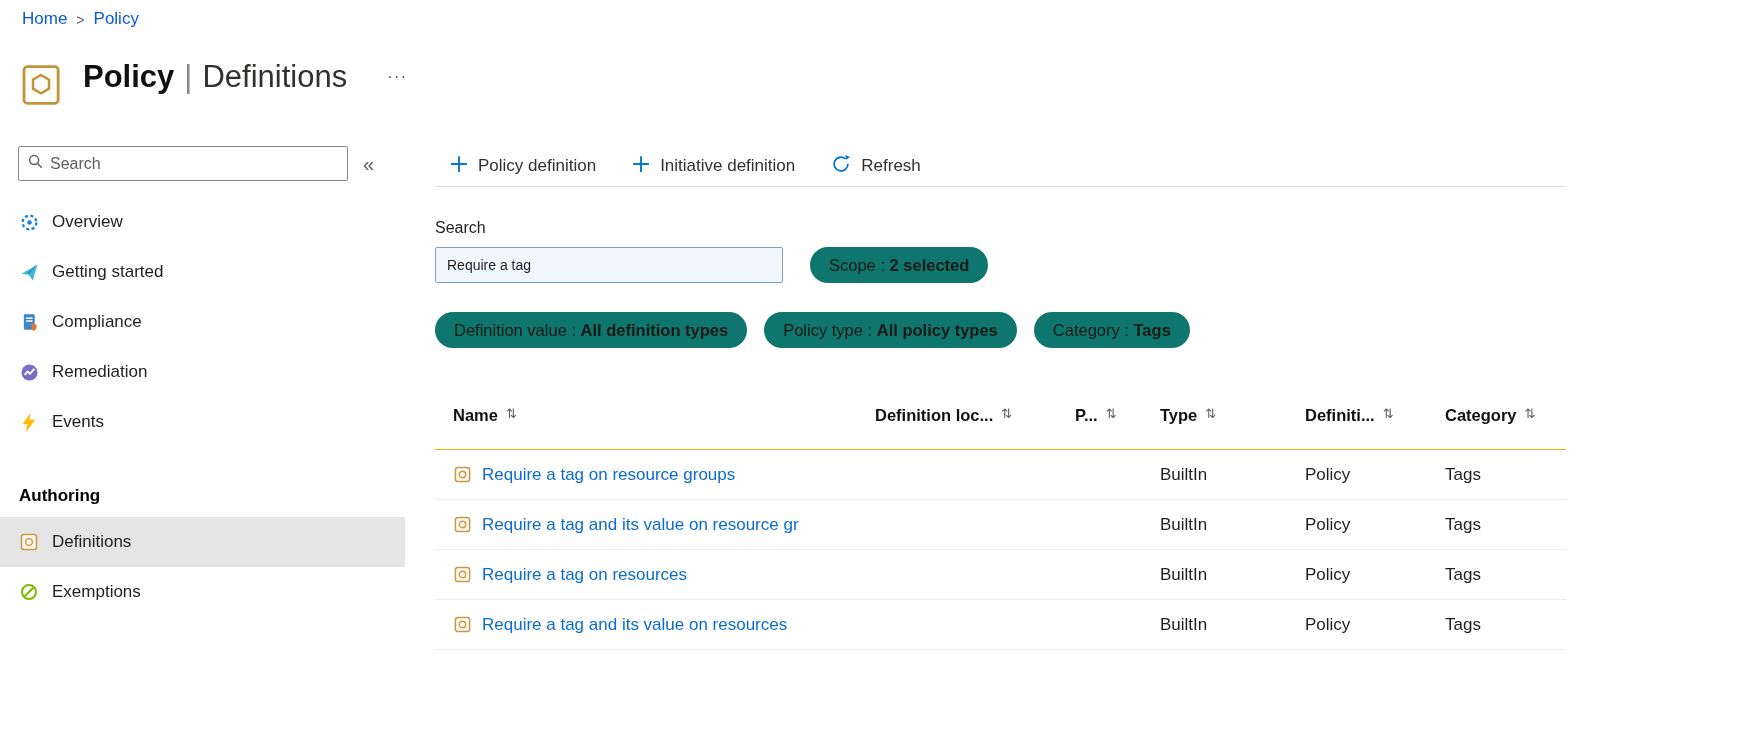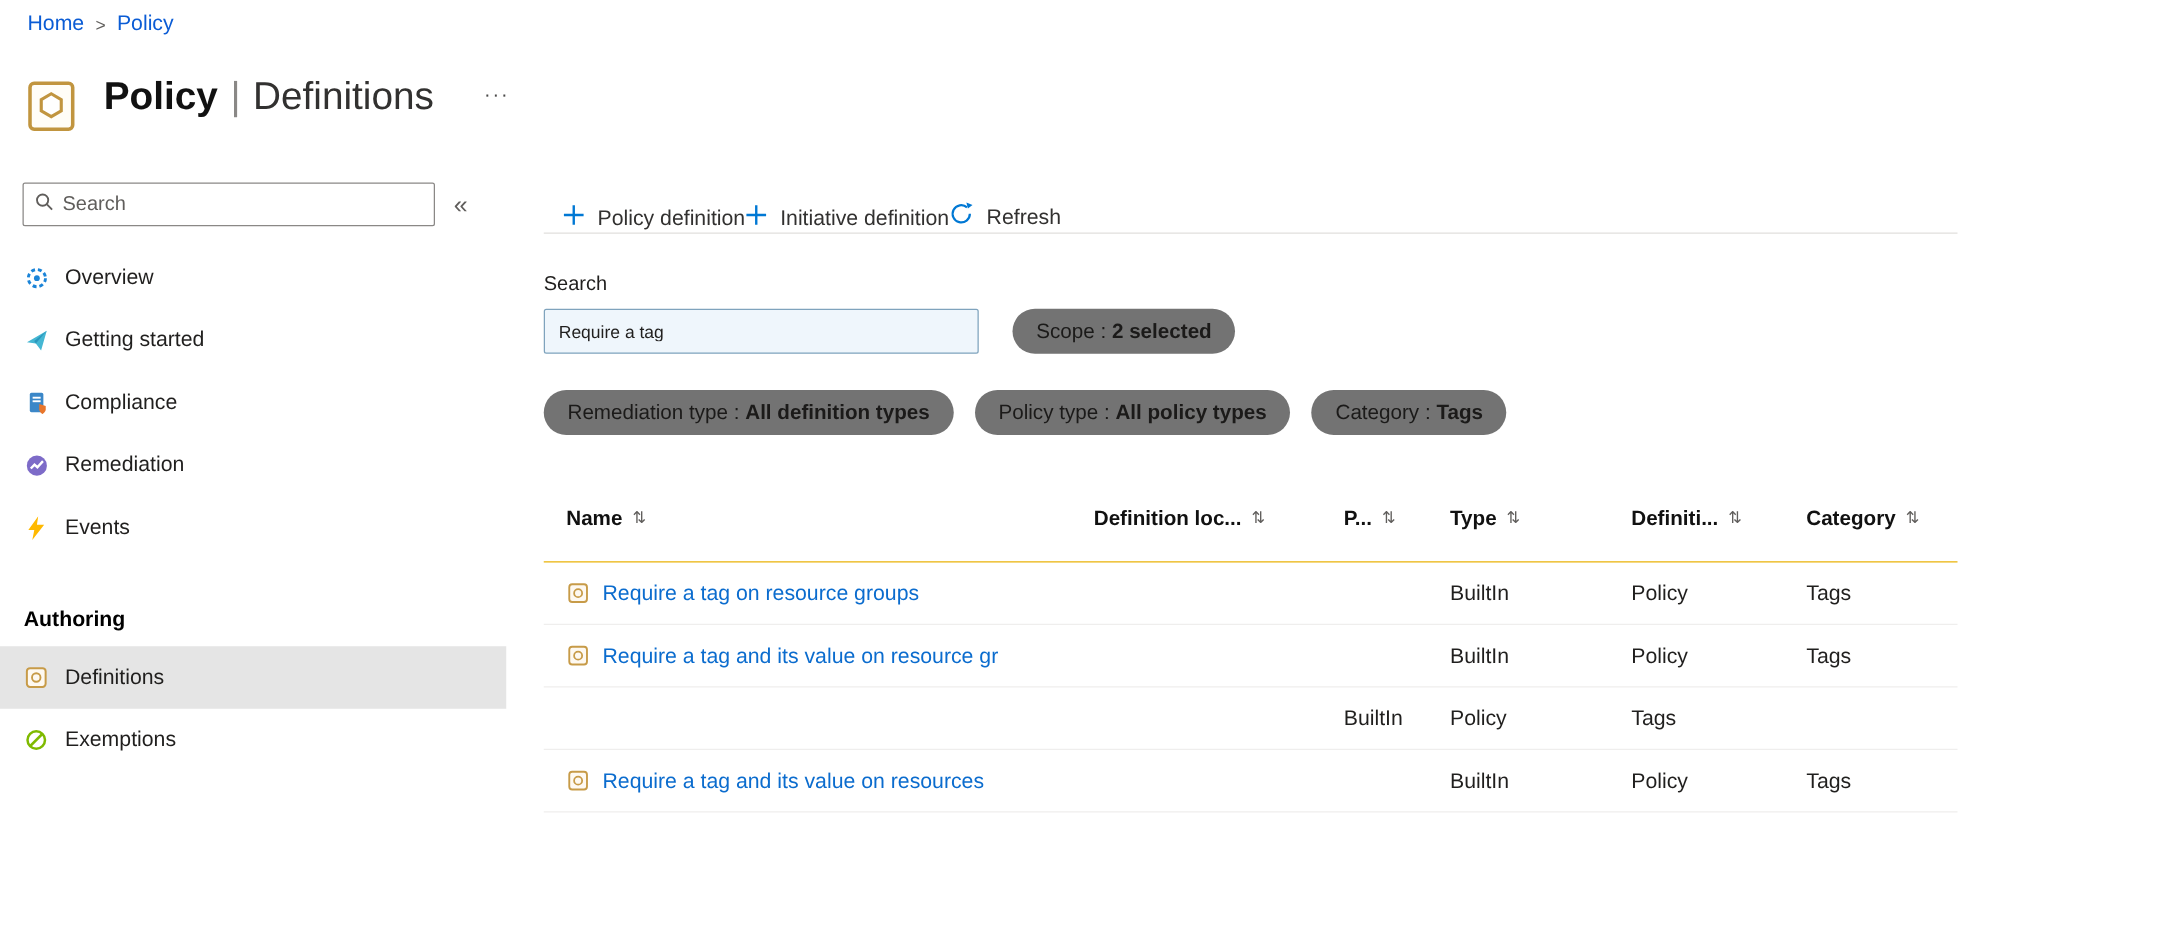--- a/index.html
+++ b/index.html
@@ -31,28 +31,28 @@
   .sidebar-search input::placeholder { color:#605e5c; }
   .collapse-btn { margin-left:15px; color:#605e5c; font-size:20px; cursor:pointer; line-height:1; }
   .nav { margin-top:16px; }
   .nav-item { display:flex; align-items:center; gap:13px; height:50px; padding-left:19px; font-size:17px; color:#201f1e; cursor:pointer; }
   .nav-item.selected { background:#e5e5e5; }
   .nav-icon { width:20px; display:flex; justify-content:center; align-items:center; flex:0 0 auto; }
   .section-header { margin-top:28px; height:42px; display:flex; align-items:center; padding-left:19px; font-size:17px; font-weight:700; color:#000000; }
 
   
   .main { position:absolute; left:435px; top:146px; width:1131px; }
-  .toolbar { height:41px; display:flex; align-items:flex-end; padding-left:15px; border-bottom:1px solid #e1dfdd; }
+  .toolbar { height:41px; display:flex; align-items:center; gap:36px; padding-left:15px; border-bottom:1px solid #e1dfdd; }
   .toolbar-btn { display:flex; align-items:center; gap:10px; font-size:17px; color:#323130; cursor:pointer; white-space:nowrap; }
 
   .search-label { margin-top:32px; font-size:16px; color:#201f1e; }
   .filter-row1 { margin-top:10px; display:flex; align-items:center; }
   .filter-input { width:348px; height:36px; background:#eff6fc; border:1px solid #7fa3bd; border-radius:2px; padding:0 11px; font-size:14px; font-family:inherit; color:#201f1e; outline:none; }
   .filter-row2 { margin-top:29px; display:flex; gap:17px; }
-  .pill { display:inline-flex; align-items:center; height:36px; padding:0 19px; border-radius:18px; background:#737373; font-size:16.5px; color:#1b1a19; cursor:pointer; white-space:nowrap; }
+  .pill { display:inline-flex; align-items:center; height:36px; padding:0 19px; border-radius:18px; background:#0f766e; font-size:16.5px; color:#1b1a19; cursor:pointer; white-space:nowrap; }
   .pill .pill-sep { white-space:pre; }
   .pill b { font-weight:700; }
   .scope-pill { margin-left:27px; }
 
   
   .table { margin-top:46px; }
   .thead, .row { display:grid; grid-template-columns:440px 200px 85px 145px 140px 121px; align-items:center; }
   .thead { height:42px; font-weight:700; font-size:16.5px; color:#111111; }
   .th { display:flex; align-items:flex-start; gap:8px; cursor:pointer; white-space:nowrap; }
   .th.name-th { padding-left:18px; }
@@ -207,21 +207,21 @@
     <input class="filter-input" value="Require a tag" style="">
     <div class="pill scope-pill">
       <span>Scope</span>
         <span class="pill-sep"> : </span>
         <b>2 selected</b>
     </div>
   </div>
 
   <div class="filter-row2">
     <div class="pill">
-      <span>Remediation type</span>
+      <span>Definition value</span>
         <span class="pill-sep"> : </span>
         <b>All definition types</b>
     </div>
     <div class="pill">
       <span>Policy type</span>
         <span class="pill-sep"> : </span>
         <b>All policy types</b>
     </div>
     <div class="pill">
       <span>Category</span>
@@ -288,20 +288,29 @@
           <a class="name-link">Require a tag and its value on resource gr</a>
         </div>
         <div class="cell"></div>
         <div class="cell"></div>
         <div class="cell">BuiltIn</div>
         <div class="cell">Policy</div>
         <div class="cell">Tags</div>
       </div>
 
       <div class="row">
+        <div class="cell name-cell">
+          <span class="row-icon">
+            <svg width="17" height="17" viewBox="0 0 18 18">
+              <rect x="1.5" y="1.5" width="15" height="15" rx="2.5" fill="#fef9f1" stroke="#c79b48" stroke-width="1.6"></rect>
+              <circle cx="9" cy="9" r="3.4" fill="none" stroke="#c79b48" stroke-width="1.5"></circle>
+            </svg>
+          </span>
+          <a class="name-link">Require a tag on resources</a>
+        </div>
         <div class="cell"></div>
         <div class="cell"></div>
         <div class="cell">BuiltIn</div>
         <div class="cell">Policy</div>
         <div class="cell">Tags</div>
       </div>
 
       <div class="row">
         <div class="cell name-cell">
           <span class="row-icon">

